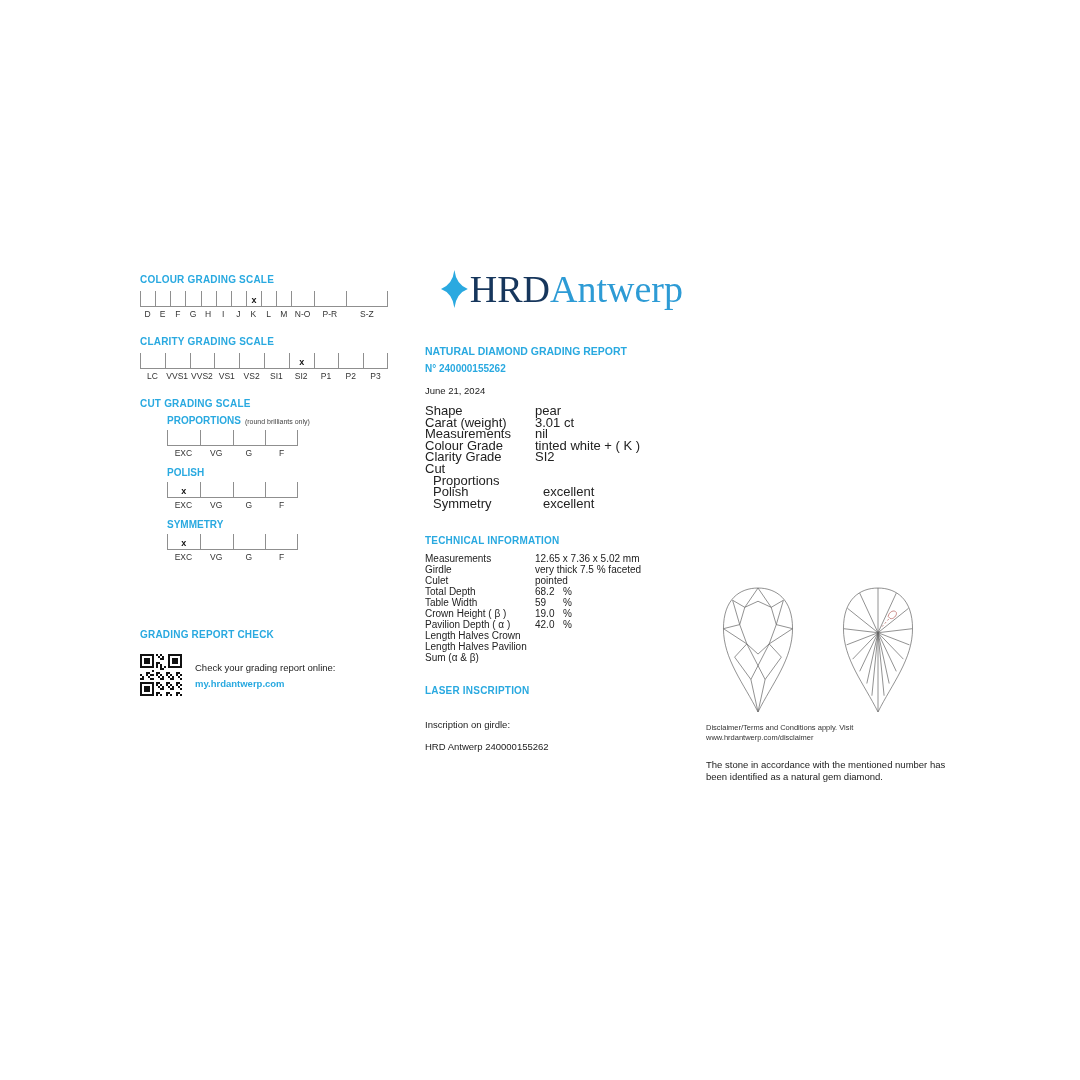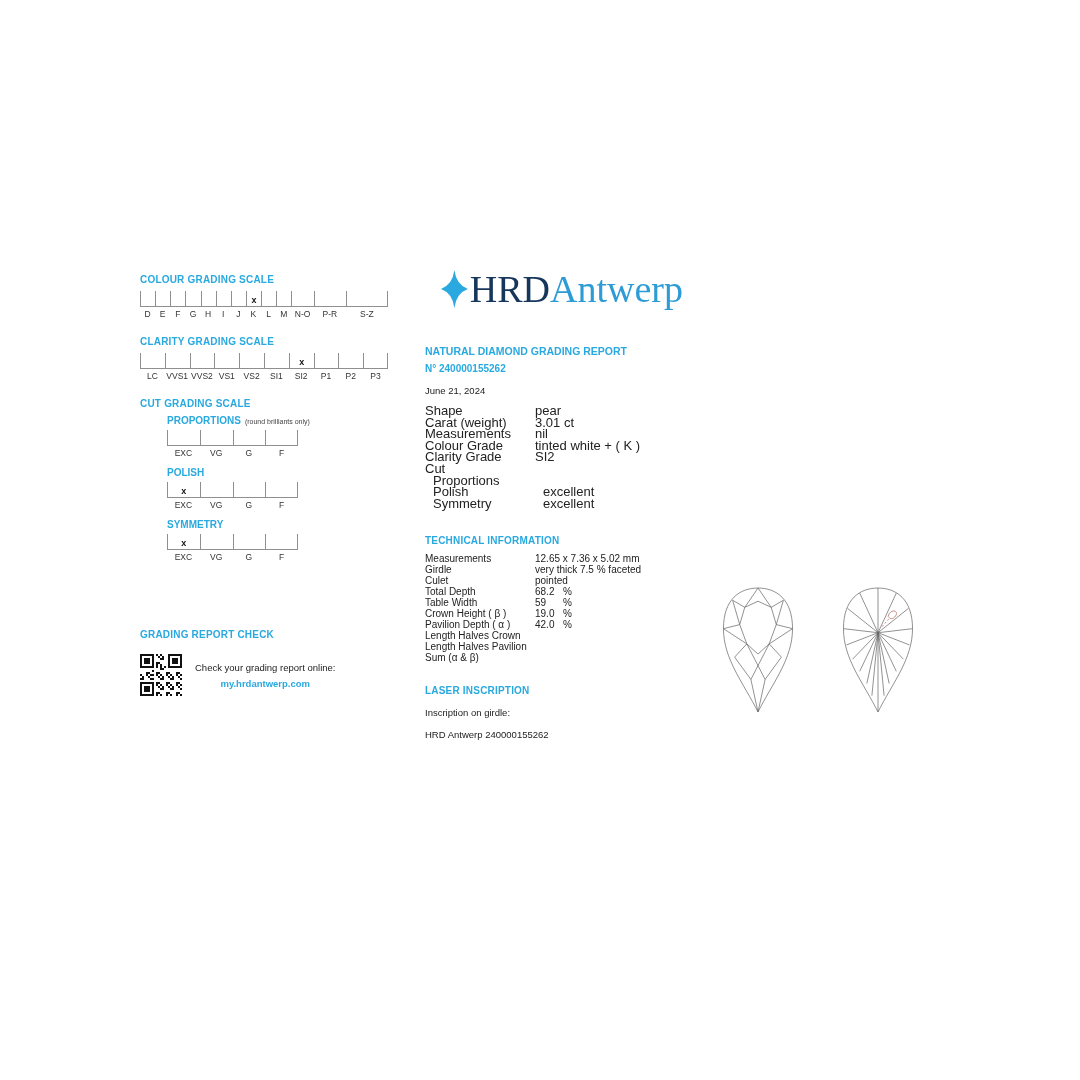--- a/index.html
+++ b/index.html
@@ -23,21 +23,21 @@
   .ruler .mark{font-size:9px;font-weight:bold;color:#111;line-height:11px;}
   .ruler .lbl{font-size:8.5px;color:#333;text-align:center;padding-top:2px;white-space:nowrap;}
   .scale-block{margin-bottom:17px;}
   .sub-block{margin-left:27px;width:131px;margin-bottom:9px;}
   .sub-title{font-size:10px;font-weight:bold;margin:0 0 4px 0;white-space:nowrap;}
   .sub-note{font-size:7px;font-weight:normal;color:#444;margin-left:4px;}
   
   #check-col{left:140px;top:629px;width:260px;}
   .check-row{display:flex;align-items:center;gap:13px;margin-top:14px;}
   .check-text{font-size:9.5px;color:#222;text-align:center;}
-  .check-link{font-size:9.5px;font-weight:bold;margin-top:5px;text-align:center;}
+  .check-link{font-size:9.5px;font-weight:bold;margin-top:5px;}
   
   #center-col{left:425px;top:256px;width:258px;}
   .logo-row{display:flex;align-items:center;padding-left:16px;height:66px;}
   .logo-text{font-family:"Liberation Serif","DejaVu Serif",serif;font-size:38px;line-height:1;margin-left:2px;}
   .logo-hrd{color:#16365C;}
   .logo-ant{color:#2D9BD5;}
   .rep-title{font-size:10.5px;font-weight:bold;text-align:left;margin-top:23px;}
   .rep-num{font-size:10px;font-weight:bold;text-align:left;margin-top:6px;}
   .rep-date{font-size:9.5px;color:#222;margin-top:11px;}
   .kv{margin-top:9px;}
@@ -45,21 +45,21 @@
   .kv-row .k{width:110px;flex:none;}
   .kv-row .k.ind{padding-left:8px;}
   .kv-row .v{white-space:nowrap;}
   .tech-title{margin-top:26px;}
   .tech{margin-top:8px;}
   .tech-row{display:flex;line-height:10.9px;font-size:10px;}
   .tech-row .k{width:110px;flex:none;}
   .tech-row .v{width:28px;flex:none;white-space:nowrap;}
   .tech-row .u{width:20px;flex:none;}
   .laser-title{margin-top:22px;}
-  .laser-sub{font-size:9.5px;margin-top:11px;}
+  .laser-sub{font-size:9.5px;margin-top:23px;}
   .laser-val{font-size:9.5px;margin-top:11px;}
   
   #right-col{left:706px;top:586px;width:256px;}
   .diagrams{display:flex;gap:28px;padding-left:6px;}
   .foot-small{font-size:7.5px;line-height:1.3;color:#333;margin-top:9px;}
   .foot-body{font-size:9.5px;line-height:1.3;color:#222;margin-top:16px;}
   .foot-italic{font-style:italic;}
   svg{display:block;}
 </style>
 </head>
@@ -564,13 +564,18 @@
       <g stroke="#666" stroke-width="0.7" fill="none">
         <path d="M38 124 C 24 96, 4 72, 4 42 C 4 13, 20 2, 38 2 C 56 2, 72 13, 72 42 C 72 72, 52 96, 38 124 Z"></path>
         <path d="M38,46 L38,2 M38,46 L20,7 M38,46 L8,22 M38,46 L4,42 M38,46 L7,58 M38,46 L13,72 M38,46 L20,84 M38,46 L27,96 M38,46 L32,108 M38,46 L38,124 M38,46 L44,108 M38,46 L49,96 M38,46 L56,84 M38,46 L63,72 M38,46 L69,58 M38,46 L72,42 M38,46 L68,22 M38,46 L56,7"></path>
       </g>
       <g stroke="#B5605C" stroke-width="0.7" fill="none">
         <path d="M48,30 c1,-5 6,-7 8,-4 c1,3 -3,7 -6,6 z"></path>
         <path d="M42,40 L49,32" stroke-dasharray="2,2"></path>
       </g>
     </svg>
   </div>
+  <div class="foot-small">
+    <div>Disclaimer/Terms and Conditions apply. Visit</div>
+    <div>www.hrdantwerp.com/disclaimer</div>
+  </div>
+  <div class="foot-body">The stone in accordance with the mentioned number has been identified as a natural gem diamond.</div>
 </section>
 
 </body></html>

